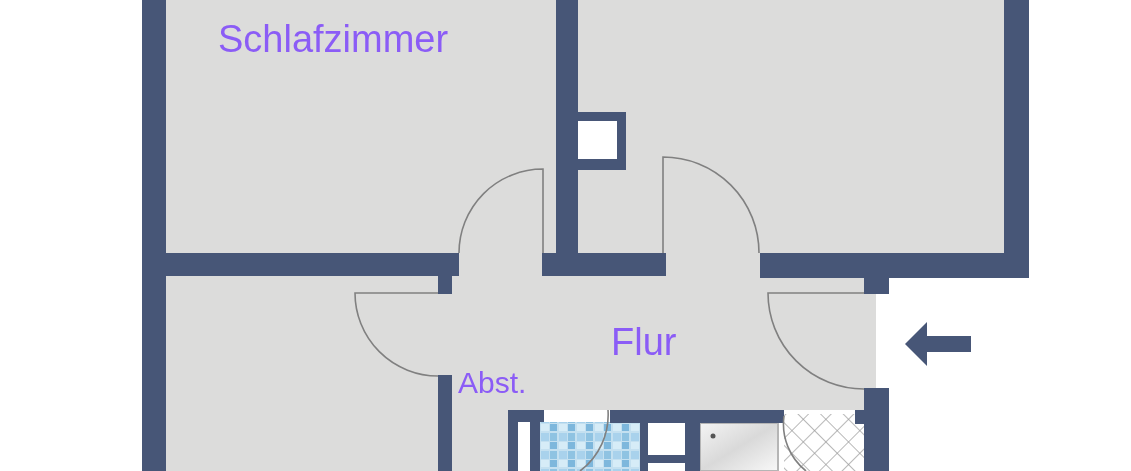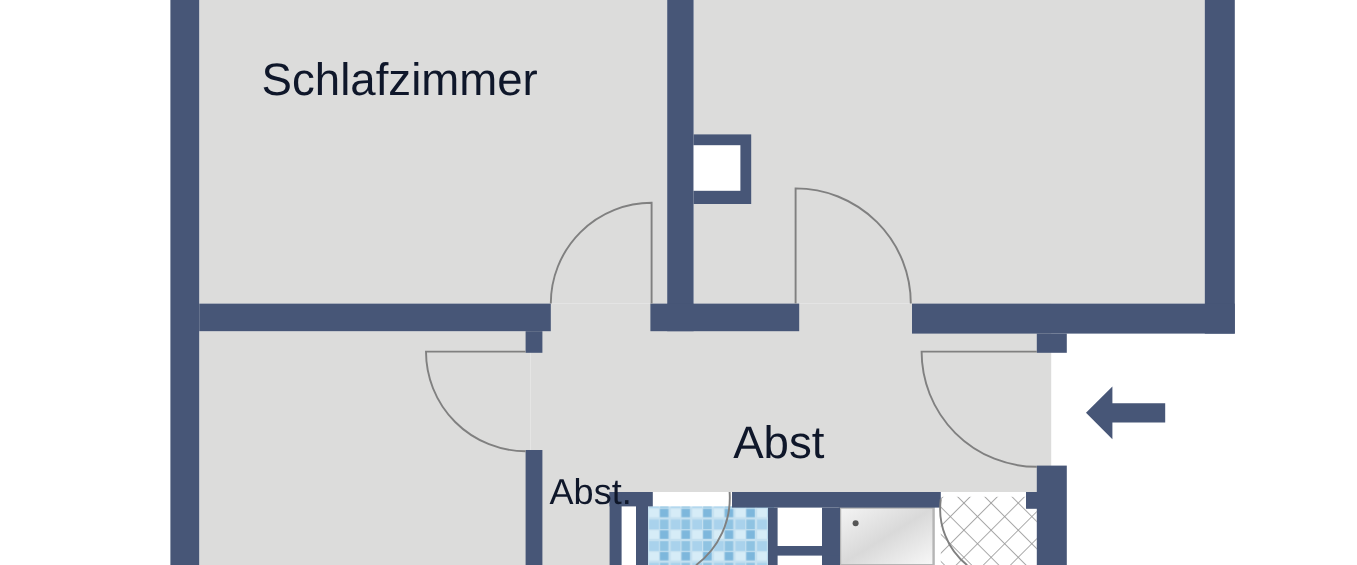--- a/index.html
+++ b/index.html
@@ -1,18 +1,18 @@
 <!DOCTYPE html>
 <html><head>
 <meta charset="utf-8">
 <style>
   html, body { margin:0; padding:0; background:#ffffff; }
   body { width:1131px; height:471px; overflow:hidden; position:relative; font-family:"Liberation Sans", sans-serif; }
   .plan { position:absolute; left:0; top:0; width:1131px; height:471px; }
-  .label { position:absolute; color:#0f172a; font-family:"Liberation Sans", sans-serif; white-space:nowrap; line-height:1;margin-top:28px; }
+  .label { position:absolute; color:#8b5cf6; font-family:"Liberation Sans", sans-serif; white-space:nowrap; line-height:1; }
 </style>
 </head>
 <body>
 
 <svg class="plan" width="1131" height="471" viewBox="0 0 1131 471" xmlns="http://www.w3.org/2000/svg">
   <defs>
     <pattern id="tiles" width="18" height="18" patternUnits="userSpaceOnUse">
       <rect width="18" height="18" fill="#c4e0f0"></rect>
       <rect x="1" y="1" width="8" height="8" fill="#a9d2ec"></rect>
       <rect x="10" y="1" width="7" height="8" fill="#8fc3e2"></rect>
@@ -81,14 +81,14 @@
     <path d="M608 410 A70 70 0 0 1 580 471"></path>
     <path d="M784 416 A60 60 0 0 0 806 471"></path>
   </g>
 
   <g fill="#475677">
     <polygon points="905,344 927,322 927,336 971,336 971,352 927,352 927,366"></polygon>
   </g>
 </svg>
 
 <div class="label" style="left:218px; top:20px; font-size:38px;">Schlafzimmer</div>
-<div class="label" style="left:611px; top:323px; font-size:38px;">Abst</div>
+<div class="label" style="left:611px; top:323px; font-size:38px;">Flur</div>
 <div class="label" style="left:458px; top:368px; font-size:30px;">Abst.</div>
 
 </body></html>

